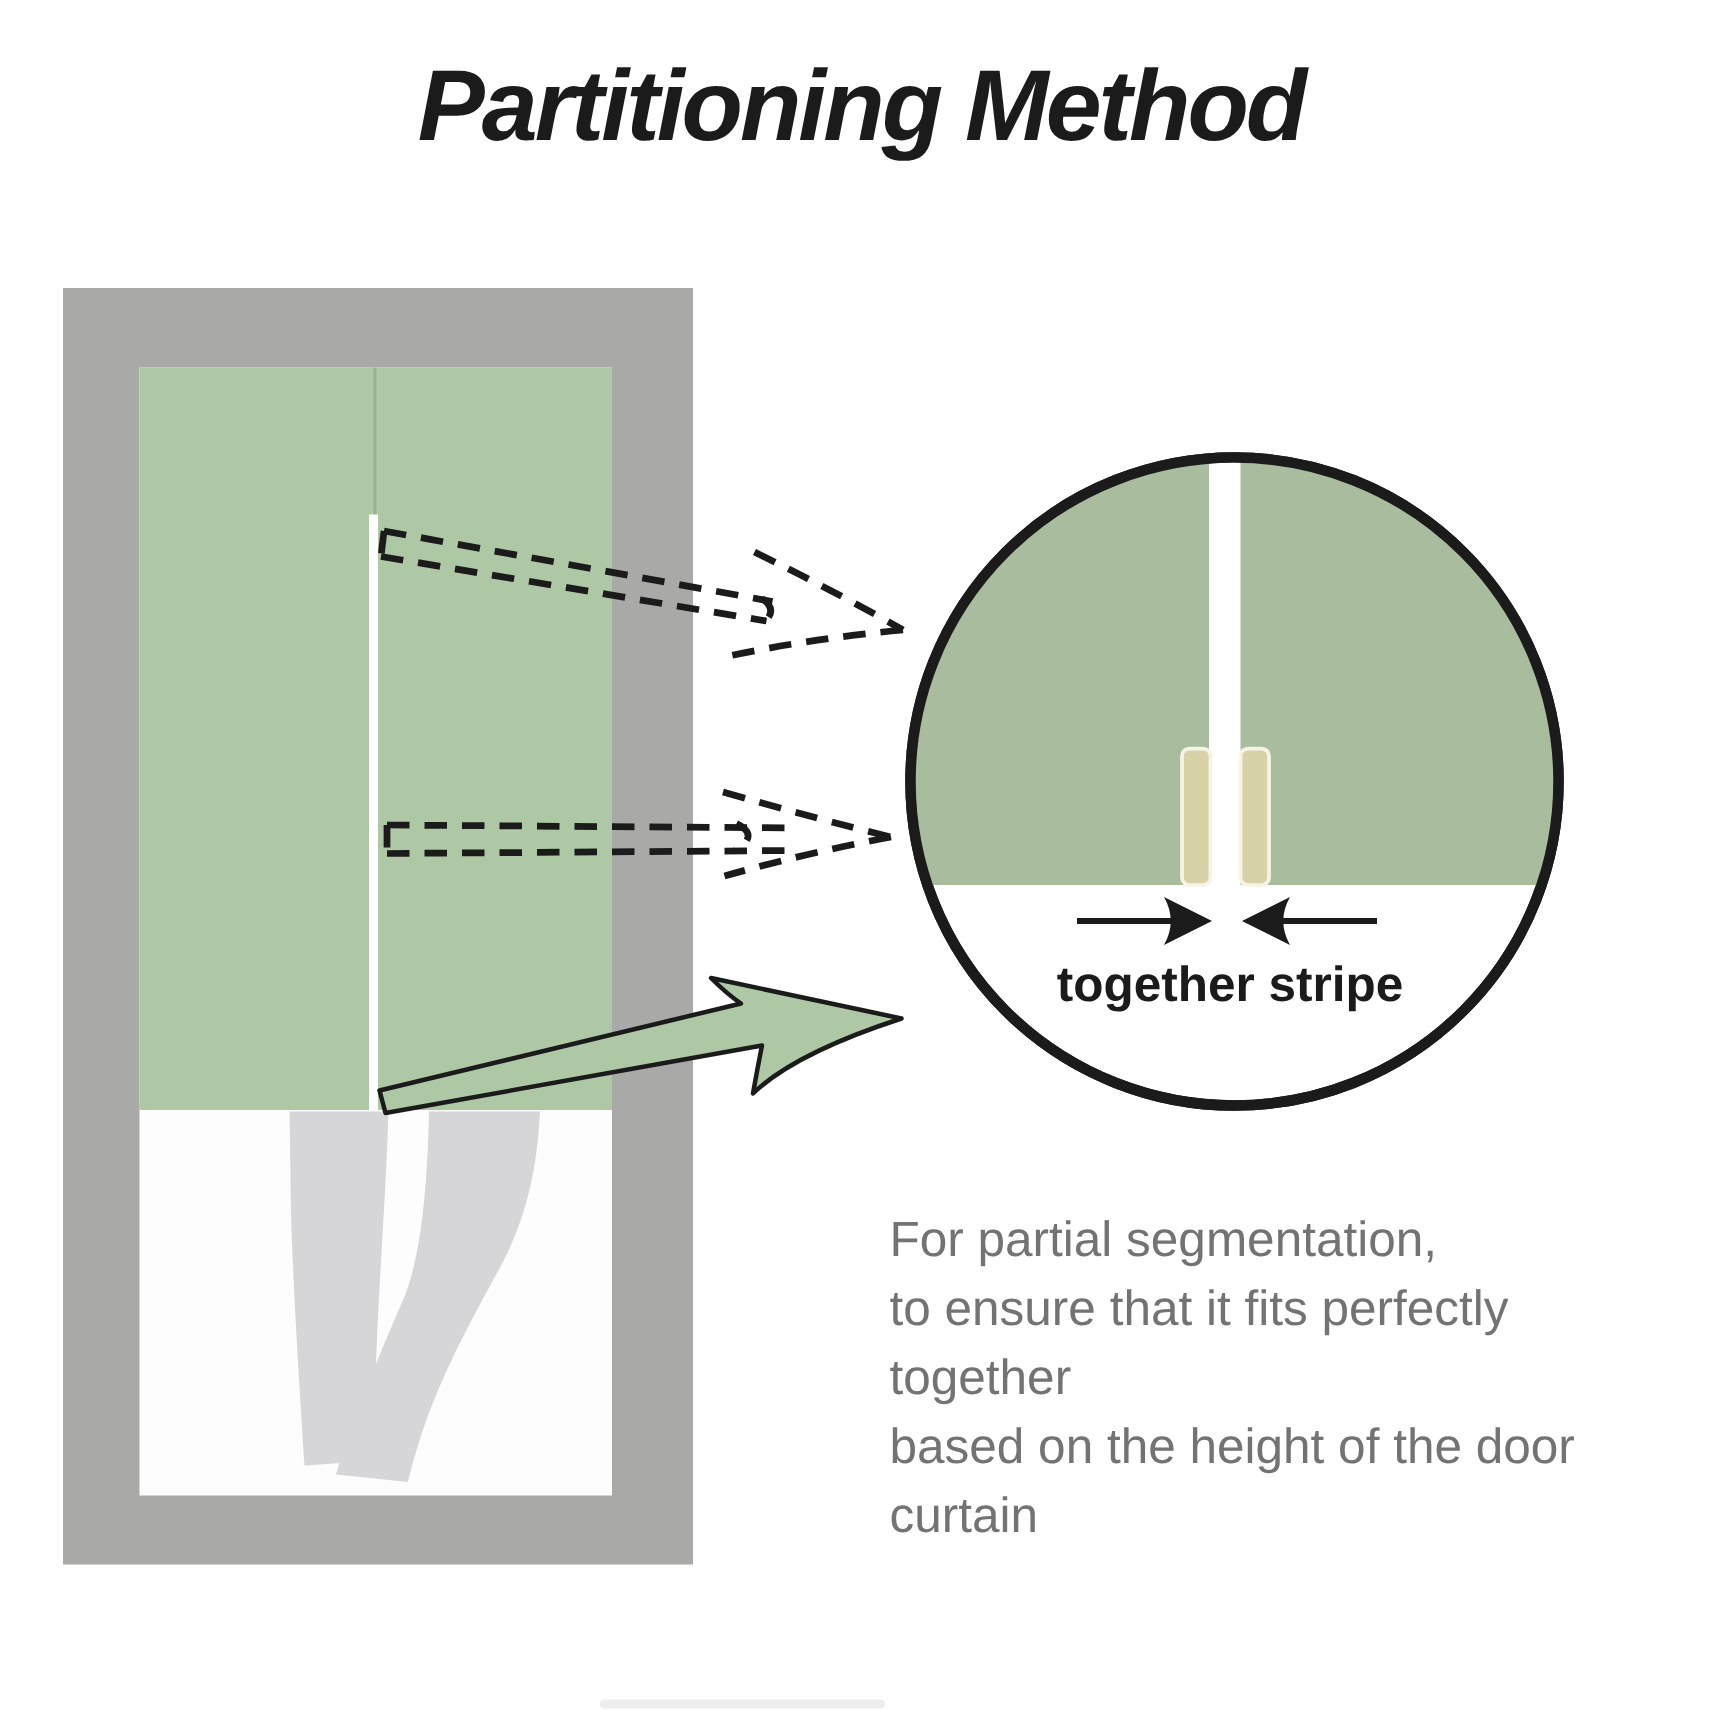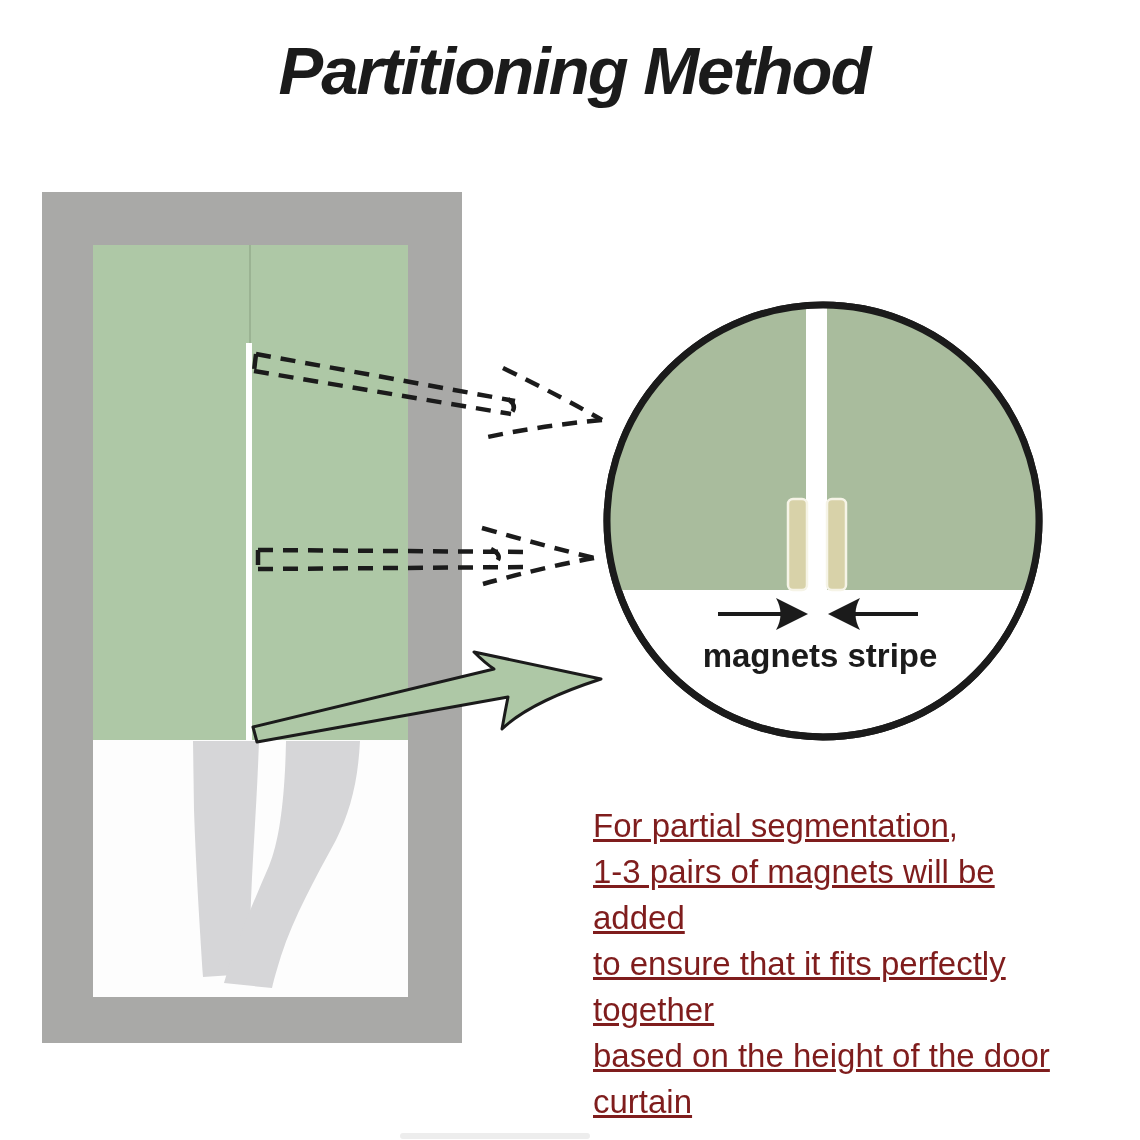--- a/index.html
+++ b/index.html
@@ -16,21 +16,21 @@
   .title{position:absolute;top:28px;left:0;width:100%;margin:4px;text-align:center;
          font-size:67px;font-weight:bold;font-style:italic;letter-spacing:-2px;color:var(--ink);}
   .door-frame{position:absolute;left:42px;top:192px;width:420px;height:851px;background:var(--frame-gray);}
   .door-opening{position:absolute;left:51px;top:53px;width:315px;height:752px;background:#fdfdfd;}
   .curtain{position:absolute;left:0;top:0;width:315px;height:495px;background:var(--curtain-green);}
   .curtain-seam{position:absolute;left:156px;top:0;width:2px;height:100px;background:rgba(55,75,50,0.16);}
   .curtain-split{position:absolute;left:153px;top:98px;width:6px;height:397px;background:#ffffff;}
   .overlay{position:absolute;left:0;top:0;}
   .magnet-label{position:absolute;left:700px;top:637px;width:240px;text-align:center;
                 font-size:33px;font-weight:bold;color:var(--ink);}
-  .description{position:absolute;left:593px;top:803px;width:480px;font-size:33px;line-height:46px;color:#7f1d1d;text-decoration:underline;}
+  .description{position:absolute;left:593px;top:803px;width:480px;font-size:33px;line-height:46px;color:#737373;}
   .home-bar{position:absolute;left:400px;top:1133px;width:190px;height:6px;border-radius:3px;background:#ededed;}
   .s-ink{stroke:var(--ink);}
   .dash{stroke-width:4.5;stroke-dasharray:15 10;stroke-linecap:butt;fill:none;}
   .f-cgreen{fill:var(--circle-green);}
   .f-sil{fill:var(--silhouette-gray);}
   .f-ink{fill:var(--ink);}
   .green-arrow{fill:var(--curtain-green);stroke:var(--ink);stroke-width:3;stroke-linejoin:round;}
   .magnet{fill:var(--magnet-tan);stroke:#f6f4e7;stroke-width:2.5;}
   .conv-line{stroke:var(--ink);stroke-width:4;}
 </style>
@@ -93,23 +93,22 @@
       <circle cx="823" cy="521" r="216" fill="none" class="s-ink" stroke-width="7"></circle>
       <g>
         <line class="conv-line" x1="718" y1="614" x2="782" y2="614"></line>
         <path class="f-ink" d="M808 614 L776 598 Q785 614 776 630 Z"></path>
         <line class="conv-line" x1="918" y1="614" x2="854" y2="614"></line>
         <path class="f-ink" d="M828 614 L860 598 Q851 614 860 630 Z"></path>
       </g>
     </g>
   </svg>
 
-  <div class="magnet-label">magnets stripe</div>
+  <div class="magnet-label">together stripe</div>
 
   <div class="description">
     <div>For partial segmentation,</div>
-    <div>1-3 pairs of magnets will be added</div>
     <div>to ensure that it fits perfectly together</div>
     <div>based on the height of the door curtain</div>
   </div>
 
   <div class="home-bar"></div>
 </div>
 
 </body></html>

